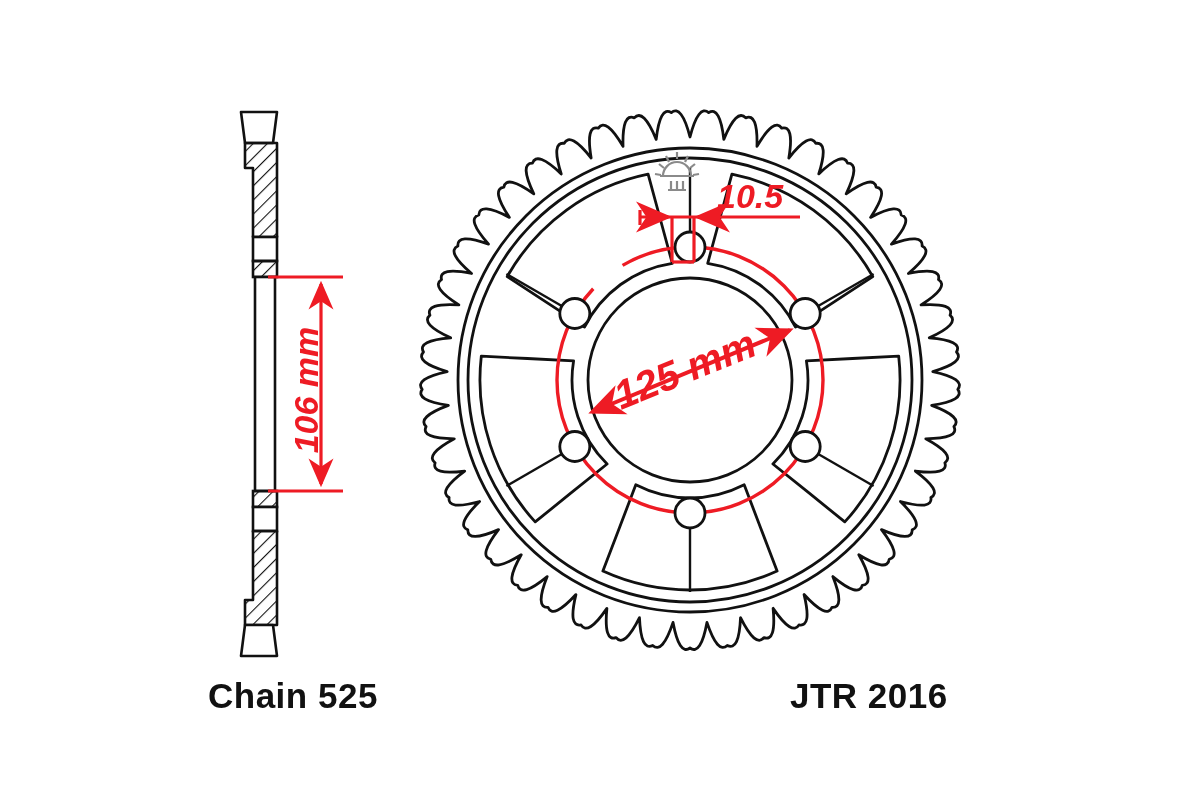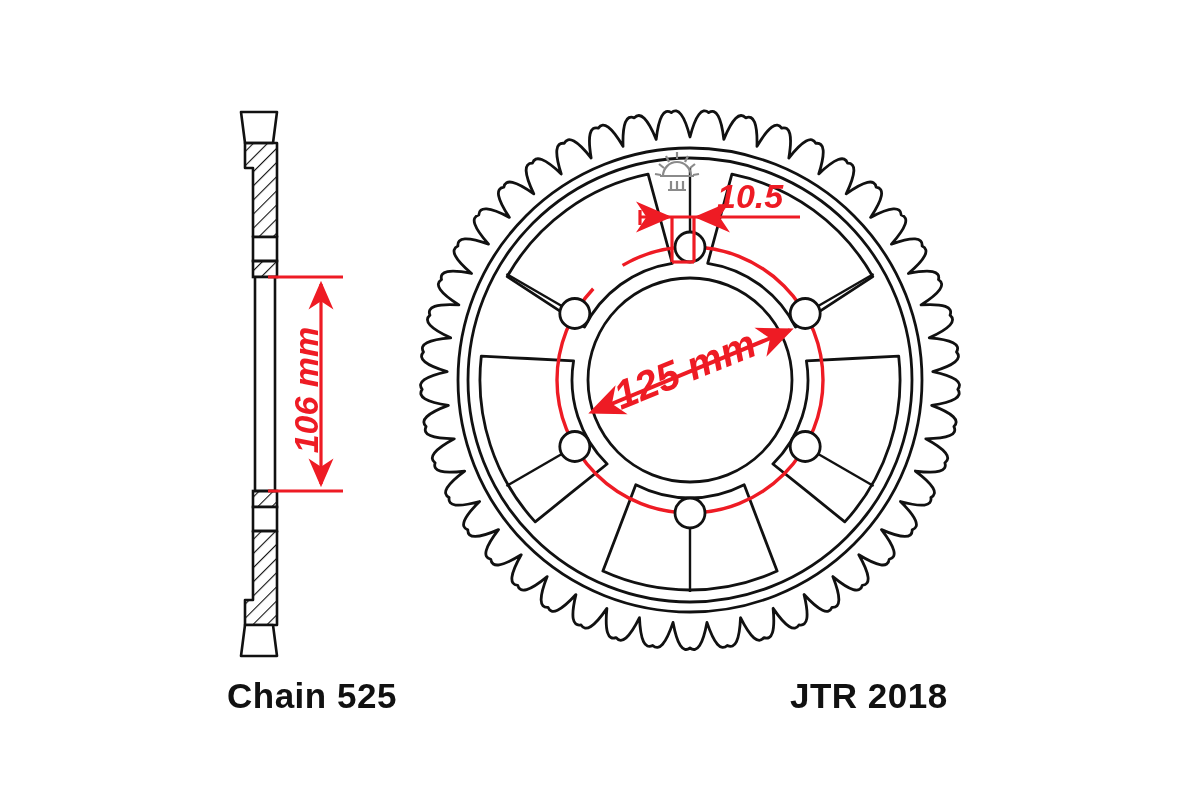--- a/index.html
+++ b/index.html
@@ -31,21 +31,21 @@
   }
   .caption {
     position: absolute;
     font-family: "Liberation Sans", sans-serif;
     font-weight: bold;
     color: #111111;
     white-space: nowrap;
     letter-spacing: 0.5px;
   }
   #chain-caption {
-    left: 227px;
+    left: 208px;
     top: 676px;
     font-size: 35px;
   }
   #part-caption {
     left: 790px;
     top: 676px;
     font-size: 35px;
   }
   .dim-text {
     font-family: "Liberation Sans", sans-serif;
@@ -170,15 +170,15 @@
 
     <g>
       <line x1="790" y1="330" x2="592" y2="412" stroke="#ee1b24" stroke-width="4" marker-start="url(#arrRedStart)" marker-end="url(#arrRed)"></line>
       <text class="dim-text" x="690" y="382" font-size="40" text-anchor="middle" transform="rotate(-22 690 382)">125 mm</text>
     </g>
 
   </svg>
 
   <div class="caption" id="chain-caption">Chain 525</div>
 
-  <div class="caption" id="part-caption">JTR 2018</div>
+  <div class="caption" id="part-caption">JTR 2016</div>
 
 </div>
 
 </body></html>

